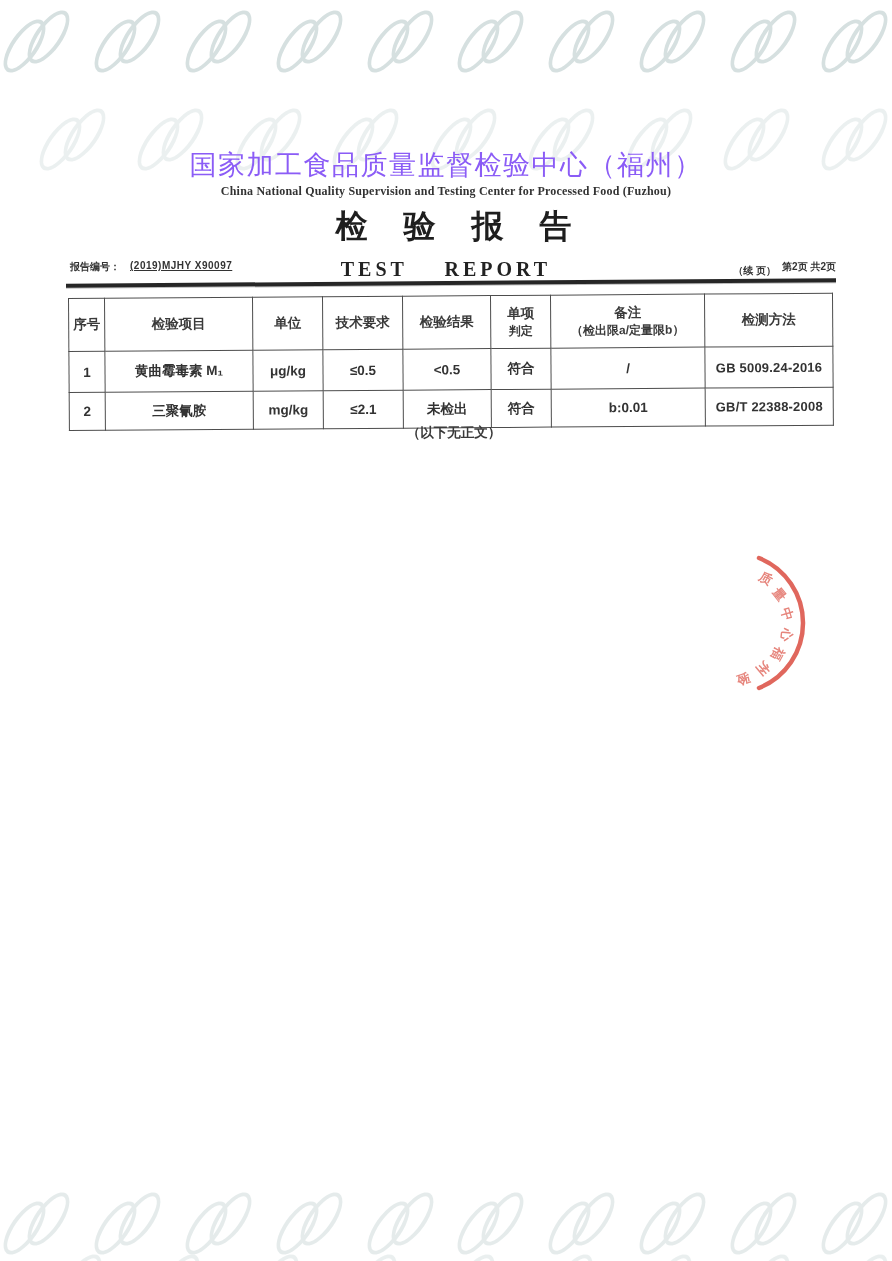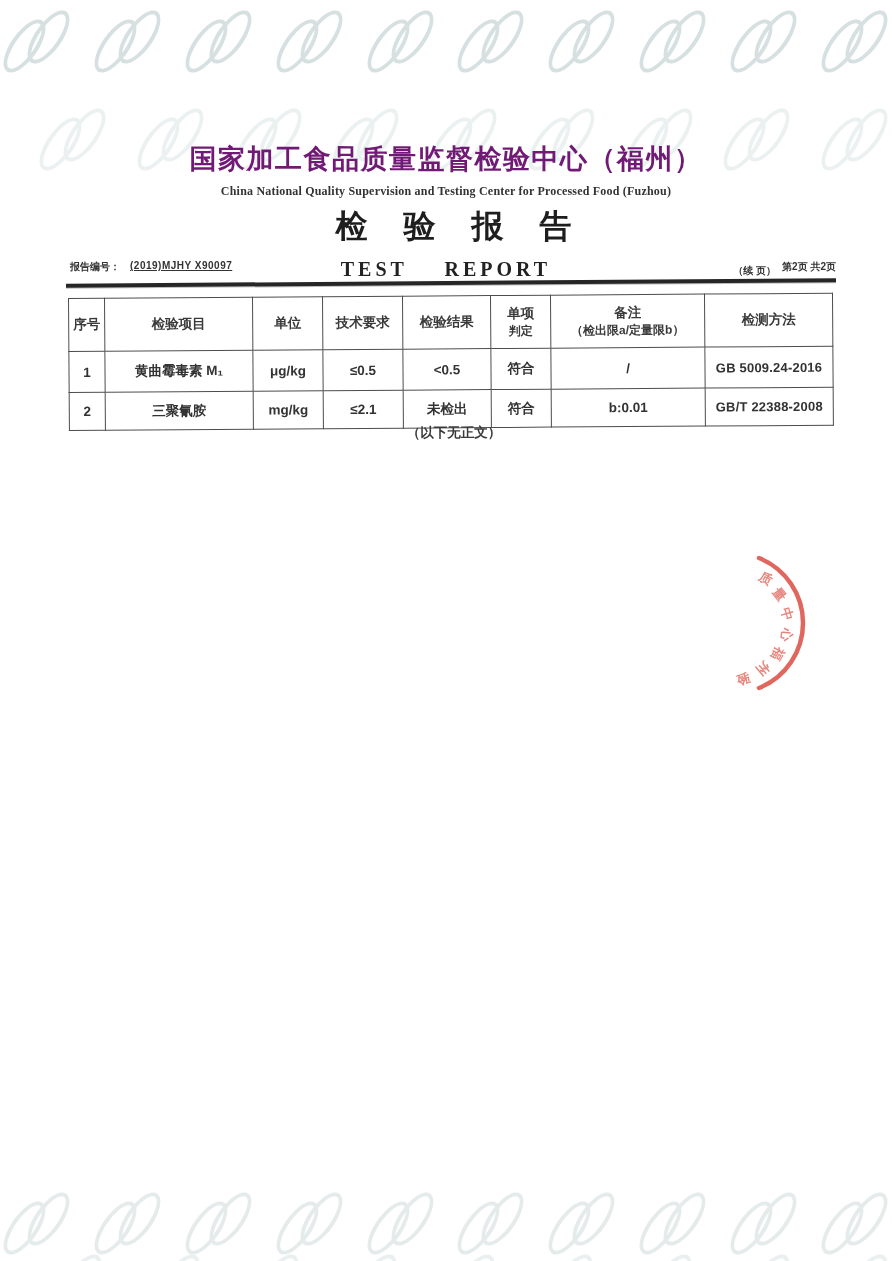--- a/index.html
+++ b/index.html
@@ -16,21 +16,21 @@
   .wm::before,.wm::after{content:"";position:absolute;border:4px solid #ccd9d9;
           border-radius:50%;width:19px;height:54px;transform:rotate(35deg);}
   .wm::before{left:3px;top:13px;}
   .wm::after{left:27px;top:4px;}
   #wm-top{top:2px;opacity:.8;}
   #wm-top2{top:100px;opacity:.38;padding-left:44px;}
   #wm-bottom{top:1184px;opacity:.5;}
   #wm-bottom2{top:1246px;opacity:.4;padding-left:40px;}
   
   .center-line{position:absolute;left:0;width:892px;text-align:center;}
-  .org-cn{top:141px;font-size:27px;font-weight:bold;letter-spacing:1.5px;color:#701a75;}
+  .org-cn{top:147px;font-size:27px;font-weight:normal;letter-spacing:1.5px;color:#8b5cf6;}
   .org-en{top:184px;font-size:12px;font-weight:bold;color:#333;
           font-family:"Liberation Serif","DejaVu Serif",serif;letter-spacing:.2px;}
   .title-cn{top:205px;font-size:32px;font-weight:bold;letter-spacing:36px;padding-left:51px;
           box-sizing:border-box;color:#1e1e1e;}
   .title-en{top:258px;font-size:20px;font-weight:bold;letter-spacing:4px;word-spacing:28px;
           font-family:Liberation Serif, serif;color:#222;}
   
   .meta{position:absolute;top:260px;left:70px;right:56px;font-size:10px;font-weight:bold;
         color:#333;display:flex;align-items:flex-start;}
   .meta .report-no-value{margin-left:10px;font-weight:bold;letter-spacing:.5px;text-decoration:underline;}

